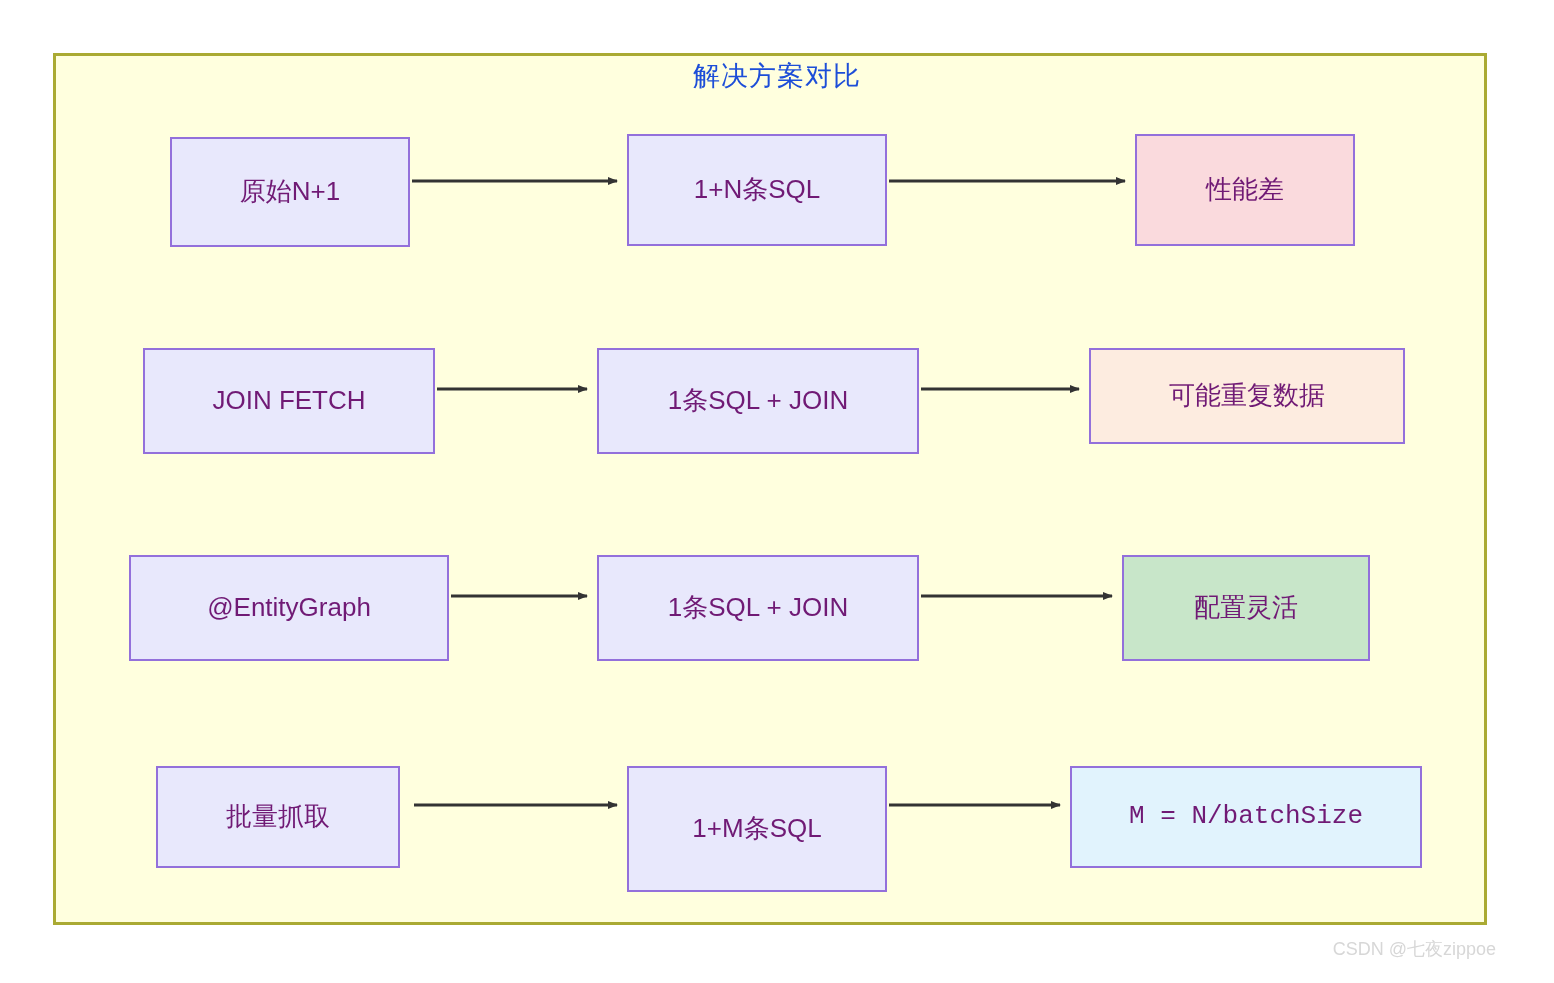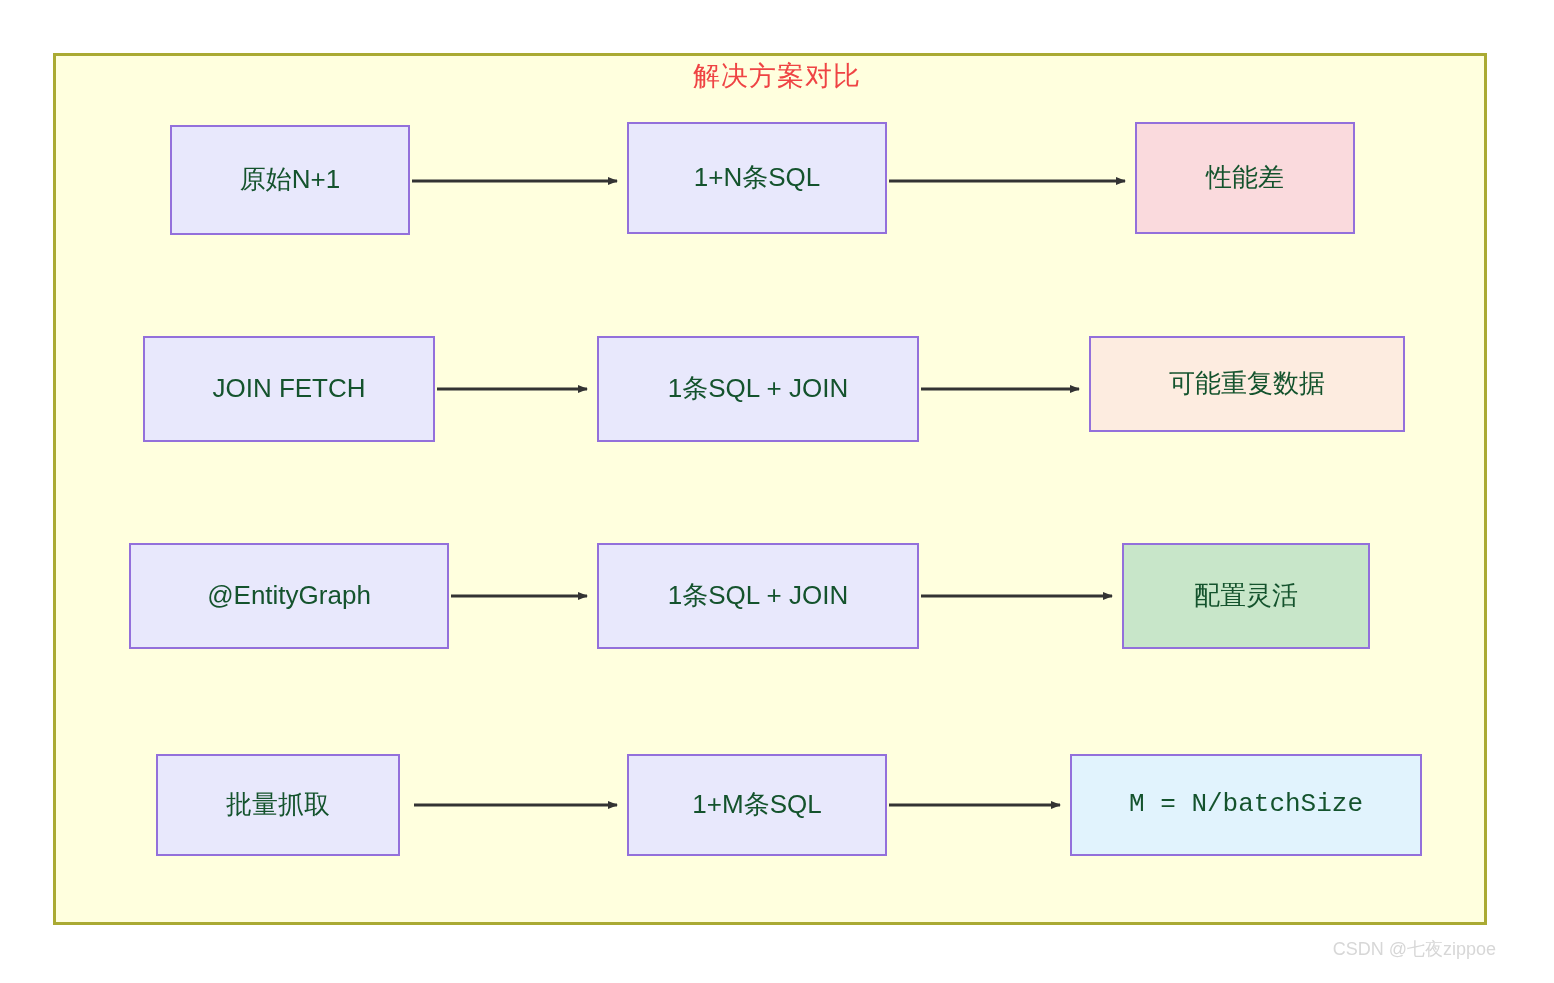--- a/index.html
+++ b/index.html
@@ -32,38 +32,39 @@
     border: 3px solid #aaaa33;
     box-sizing: border-box;
   }
   #subgraph-title {
     position: absolute;
     left: 0;
     top: 58px;
     width: 1554px;
     text-align: center;
     font-size: 27px;
-    color: #ef4444;
+    color: #1d4ed8;
     letter-spacing: 1px;
     white-space: nowrap;
   }
 
   
   .node {
     position: absolute;
     box-sizing: border-box;
     border: 2px solid #9370db;
     display: flex;
     align-items: center;
     justify-content: center;
     font-size: 26px;
-    color: #14532d;
+    color: #701a75;
     text-align: center;
     line-height: 1.2;
     white-space: nowrap;
+    margin-top: 12px;
   }
   .fill-lavender { background: #e8e8fc; }
   .fill-pink     { background: #fadadd; }
   .fill-peach    { background: #fdece0; }
   .fill-green    { background: #c8e6c9; }
   .fill-blue     { background: #e1f3fd; }
 
   
   #node-r1c1 { left: 170px;  top: 125px; width: 240px; height: 110px; }
   #node-r1c2 { left: 627px;  top: 122px; width: 260px; height: 112px; }
@@ -71,21 +72,21 @@
   
   #node-r2c1 { left: 143px;  top: 336px; width: 292px; height: 106px; }
   #node-r2c2 { left: 597px;  top: 336px; width: 322px; height: 106px; }
   #node-r2c3 { left: 1089px; top: 336px; width: 316px; height: 96px; }
   
   #node-r3c1 { left: 129px;  top: 543px; width: 320px; height: 106px; }
   #node-r3c2 { left: 597px;  top: 543px; width: 322px; height: 106px; }
   #node-r3c3 { left: 1122px; top: 543px; width: 248px; height: 106px; }
   
   #node-r4c1 { left: 156px;  top: 754px; width: 244px; height: 102px; }
-  #node-r4c2 { left: 627px;  top: 754px; width: 260px; height: 102px; }
+  #node-r4c2 { left: 627px;  top: 754px; width: 260px; height: 126px; }
   #node-r4c3 { left: 1070px; top: 754px; width: 352px; height: 102px; font-family: Liberation Mono, monospace; }
 
   
   #edges {
     position: absolute;
     left: 0; top: 0;
     width: 1554px;
     height: 983px;
     pointer-events: none;
   }

